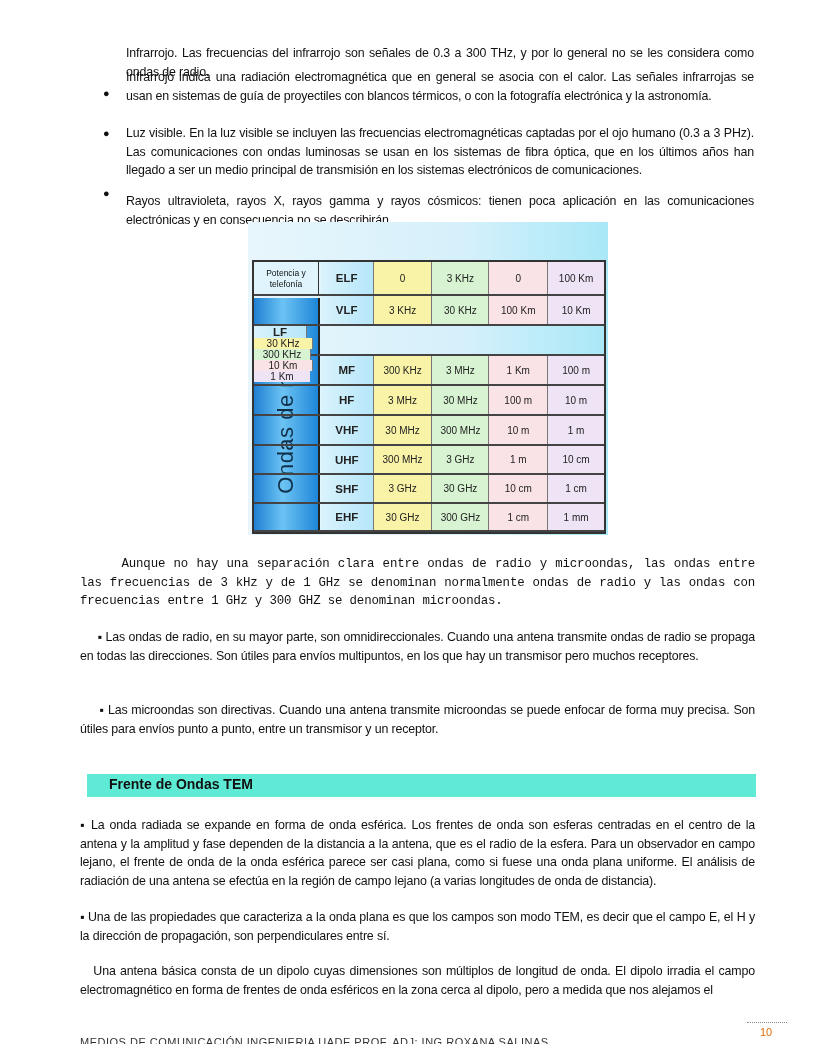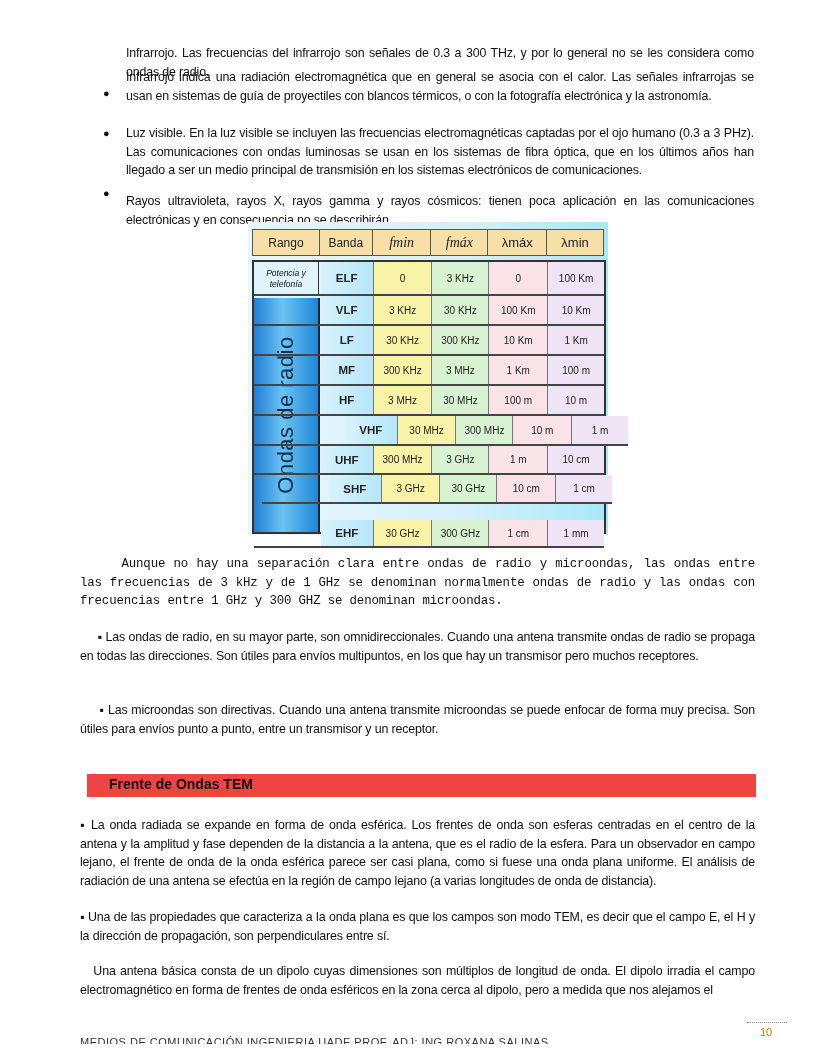--- a/index.html
+++ b/index.html
@@ -48,36 +48,36 @@
   .row .cell:last-child { border-right: none; }
   .c-rango { width: 66px; }
   .c-banda { width: 52px; background: linear-gradient(90deg,#d9f3fc,#b6e6fa); font-weight: bold; font-size: 11.5px !important; }
   .c-fmin { width: 58px; background: #f8f3a6; }
   .c-fmax { width: 56px; background: #d7f3d2; }
   .c-lmax { width: 58px; background: #f9e3e6; }
   .c-lmin { width: 56px; background: #eee4f5; }
   .rango-elf {
     position: absolute; left: 0; top: 0; width: 64px; height: 34px;
     background: #dff4fc; border-right: 1px solid #333;
-    font-size: 8.5px; text-align: center; line-height: 11px; display:flex; align-items:center; justify-content:center;font-style:italic;
+    font-size: 8.5px; text-align: center; line-height: 11px; display:flex; align-items:center; justify-content:center;
   }
   .rango-radio {
     position: absolute; left: 0; top: 36px; width: 64px; height: 234px;
     background: linear-gradient(90deg,#1f7fd3,#6cc3f3 45%,#1e86d9);
     border-right: 2px solid #222;
   }
   .rango-radio span {
     position: absolute; left: 50%; top: 50%;
     transform: translate(-50%,-50%) rotate(-90deg);
     white-space: nowrap; font-size: 22px; color: #10304a; letter-spacing: 0.5px;
   }
 
   .heading-bar {
     position: absolute; left: 87px; top: 774px; width: 669px; height: 23px;
-    background: #ef4444;
+    background: #5eead4;
   }
   .heading-bar span {
     position: absolute; left: 22px; top: 2px; font-weight: bold; font-size: 14px;
   }
   .footer {
     position: absolute; left: 80px; top: 1036px; font-size: 11px; color: #333;
     white-space: nowrap; height: 8px; overflow: hidden; letter-spacing: 0.5px;
   }
   .page-line {
     position: absolute; left: 747px; top: 1022px; width: 40px; border-top: 1px dotted #888;
@@ -94,28 +94,20 @@
 <span class="bullet-dot" style="top:84px;">●</span>
 <div class="p indent-block" style="top:68px;">Infrarrojo indica una radiación electromagnética que en general se asocia con el calor. Las señales infrarrojas se usan en sistemas de guía de proyectiles con blancos térmicos, o con la fotografía electrónica y la astronomía.</div>
 
 <span class="bullet-dot" style="top:124px;">●</span>
 <div class="p indent-block" style="top:124px;">Luz visible. En la luz visible se incluyen las frecuencias electromagnéticas captadas por el ojo humano (0.3 a 3 PHz). Las comunicaciones con ondas luminosas se usan en los sistemas de fibra óptica, que en los últimos años han llegado a ser un medio principal de transmisión en los sistemas electrónicos de comunicaciones.</div>
 
 <span class="bullet-dot" style="top:184px;">●</span>
 <div class="p indent-block" style="top:184px;margin-top:8px;">Rayos ultravioleta, rayos X, rayos gamma y rayos cósmicos: tienen poca aplicación en las comunicaciones electrónicas y en consecuencia no se describirán</div>
 
 <div class="tbl-wrap">
-  <div class="tbl-head">
-    <div style="width:66px">Rango</div>
-    <div style="width:52px">Banda</div>
-    <div style="width:58px;font-style:italic;font-family:'Liberation Serif',serif;font-size:14px">fmin</div>
-    <div style="width:56px;font-style:italic;font-family:'Liberation Serif',serif;font-size:14px">fmáx</div>
-    <div style="width:58px;font-size:13px">λmáx</div>
-    <div style="width:56px;font-size:13px">λmin</div>
-  </div>
   <div class="tbl-body" id="tbl-body">
     <div class="rango-elf">Potencia y telefonía</div>
     <div class="rango-radio">
       <span>Ondas de radio</span>
     </div>
   <div class="row" style="top: 0px; height: 32px;">
         <div class="cell c-rango" style="visibility: hidden;"></div>
         <div class="cell c-banda">ELF</div>
         <div class="cell c-fmin">0</div>
         <div class="cell c-fmax">3 KHz</div>
@@ -123,21 +115,21 @@
         <div class="cell c-lmin">100 Km</div>
       </div>
       <div class="row" style="top: 34px; height: 28px;">
         <div class="cell c-rango" style="visibility: hidden;"></div>
         <div class="cell c-banda">VLF</div>
         <div class="cell c-fmin">3 KHz</div>
         <div class="cell c-fmax">30 KHz</div>
         <div class="cell c-lmax">100 Km</div>
         <div class="cell c-lmin">10 Km</div>
       </div>
-      <div class="row" style="top: 64px; height: 28px;">
+      <div class="row" style="top: 64px; height: 28px; flex-direction: column;">
         <div class="cell c-rango" style="visibility: hidden;"></div>
         <div class="cell c-banda">LF</div>
         <div class="cell c-fmin">30 KHz</div>
         <div class="cell c-fmax">300 KHz</div>
         <div class="cell c-lmax">10 Km</div>
         <div class="cell c-lmin">1 Km</div>
       </div>
       <div class="row" style="top: 94px; height: 28px;">
         <div class="cell c-rango" style="visibility: hidden;"></div>
         <div class="cell c-banda">MF</div>
@@ -147,45 +139,45 @@
         <div class="cell c-lmin">100 m</div>
       </div>
       <div class="row" style="top: 124px; height: 28px;">
         <div class="cell c-rango" style="visibility: hidden;"></div>
         <div class="cell c-banda">HF</div>
         <div class="cell c-fmin">3 MHz</div>
         <div class="cell c-fmax">30 MHz</div>
         <div class="cell c-lmax">100 m</div>
         <div class="cell c-lmin">10 m</div>
       </div>
-      <div class="row" style="top: 154px; height: 28px; padding-left: 24px;">
+      <div class="row" style="top: 154px; height: 28px;">
         <div class="cell c-rango" style="visibility: hidden;"></div>
         <div class="cell c-banda">VHF</div>
         <div class="cell c-fmin">30 MHz</div>
         <div class="cell c-fmax">300 MHz</div>
         <div class="cell c-lmax">10 m</div>
         <div class="cell c-lmin">1 m</div>
       </div>
       <div class="row" style="top: 184px; height: 27px;">
         <div class="cell c-rango" style="visibility: hidden;"></div>
         <div class="cell c-banda">UHF</div>
         <div class="cell c-fmin">300 MHz</div>
         <div class="cell c-fmax">3 GHz</div>
         <div class="cell c-lmax">1 m</div>
         <div class="cell c-lmin">10 cm</div>
       </div>
-      <div class="row" style="top: 213px; height: 27px; margin-left: 8px;">
+      <div class="row" style="top: 213px; height: 27px;">
         <div class="cell c-rango" style="visibility: hidden;"></div>
         <div class="cell c-banda">SHF</div>
         <div class="cell c-fmin">3 GHz</div>
         <div class="cell c-fmax">30 GHz</div>
         <div class="cell c-lmax">10 cm</div>
         <div class="cell c-lmin">1 cm</div>
       </div>
-      <div class="row" style="top: 258px; height: 26px;">
+      <div class="row" style="top: 242px; height: 26px;">
         <div class="cell c-rango" style="visibility: hidden;"></div>
         <div class="cell c-banda">EHF</div>
         <div class="cell c-fmin">30 GHz</div>
         <div class="cell c-fmax">300 GHz</div>
         <div class="cell c-lmax">1 cm</div>
         <div class="cell c-lmin">1 mm</div>
       </div>
     </div>
 </div>
 

